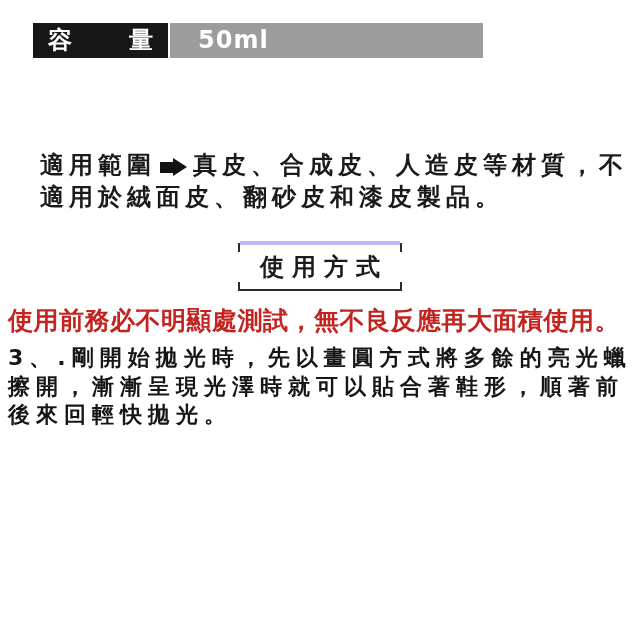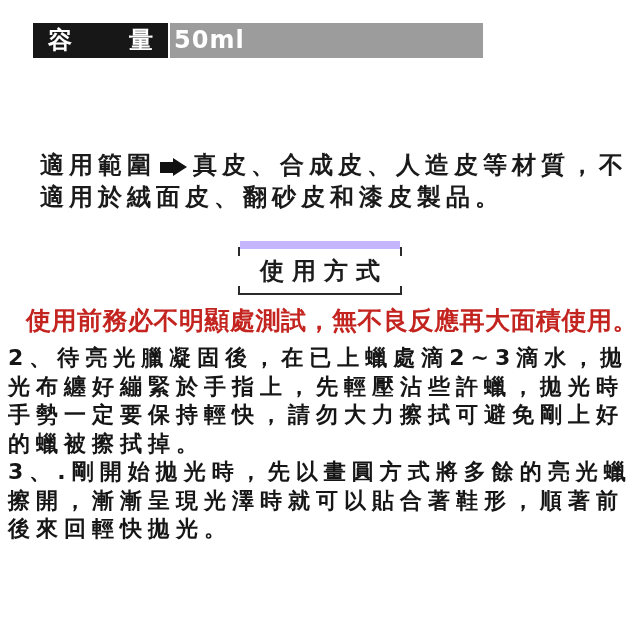--- a/index.html
+++ b/index.html
@@ -11,55 +11,54 @@
   
   .spec-table{position:absolute;left:33px;top:23px;width:450px;}
   .spec-row{display:flex;height:35px;margin-bottom:6px;}
   .spec-label{
     width:135px;box-sizing:border-box;background:#171717;color:#ffffff;
     font-size:24px;line-height:35px;padding:0 15px;
     text-align:justify;text-align-last:justify;flex:none;
   }
   .spec-value{
     flex:1;background:#9c9c9c;font-size:24px;line-height:35px;
-    padding-left:4px;letter-spacing:2px;margin-left:2px;color:#161616;
+    padding-left:28px;letter-spacing:2px;margin-left:2px;color:#161616;
     white-space:nowrap;overflow:hidden;
   }
   .spec-row.value-light .spec-value{color:#ffffff;letter-spacing:1px;}
 
   
   .scope{
     position:absolute;left:40px;top:150px;width:604px;
     font-size:24px;letter-spacing:5px;line-height:31px;
   }
   .arrow-icon{display:inline-block;white-space:nowrap;margin:0 6px 0 4px;vertical-align:-1px;}
   .arrow-shaft{display:inline-block;width:13px;height:11px;background:#111111;vertical-align:middle;}
   .arrow-head{display:inline-block;width:0;height:0;border-left:14px solid #111111;border-top:9px solid transparent;border-bottom:9px solid transparent;vertical-align:middle;}
 
   
   .usage-box{
     position:absolute;left:50%;top:241px;transform:translateX(-50%);
     width:160px;height:44px;
-    border-top:8px solid #c4b5fd;border-bottom:2px solid #2b2b2b;
+    border-top:4px solid #c4b5fd;border-bottom:2px solid #2b2b2b;
     display:flex;align-items:center;justify-content:center;
     font-size:24px;letter-spacing:8px;text-indent:8px;color:#1c1c1c;
   }
   .usage-box::before,.usage-box::after{
     content:"";position:absolute;top:-2px;bottom:-2px;width:2px;
     background:linear-gradient(to bottom,#2b2b2b 0,#2b2b2b 9px,transparent 9px,transparent calc(100% - 9px),#2b2b2b calc(100% - 9px));
   }
   .usage-box::before{left:-2px;}
   .usage-box::after{right:-2px;}
 
   
   .warning{
     position:absolute;left:8px;top:306px;width:630px;
     font-size:25px;letter-spacing:0.5px;line-height:30px;color:#c3241f;
     white-space:nowrap;
-    text-align:right;
   }
 
   
   .instructions{
     position:absolute;left:8px;top:344px;width:626px;
     font-size:22px;letter-spacing:6px;line-height:28.5px;color:#161616;
     text-align:left;
   }
   .instructions p{margin:0;padding:0;}
 </style>
@@ -79,17 +78,16 @@
     <span>適用範圍</span><span class="arrow-icon"><span class="arrow-shaft"></span><span class="arrow-head"></span></span><span>真皮、合成皮、人造皮等材質，不適用於絨面皮、翻砂皮和漆皮製品。</span>
   </div>
 
   <div class="usage-box">
     <span>使用方式</span>
   </div>
 
   <div class="warning">使用前務必不明顯處測試，無不良反應再大面積使用。</div>
 
   <div class="instructions">
-    <p>2、待亮光臘凝固後，在已上蠟處滴2~3滴水，拋光布纏好繃緊於手指上，先輕壓沾些許蠟，拋光時手勢一定要保持輕快，請勿大力擦拭可避免剛上好的蠟被擦拭掉。</p>
     <p>3、.剛開始拋光時，先以畫圓方式將多餘的亮光蠟擦開，漸漸呈現光澤時就可以貼合著鞋形，順著前後來回輕快拋光。</p>
   </div>
 
 </div>
 
 </body></html>

